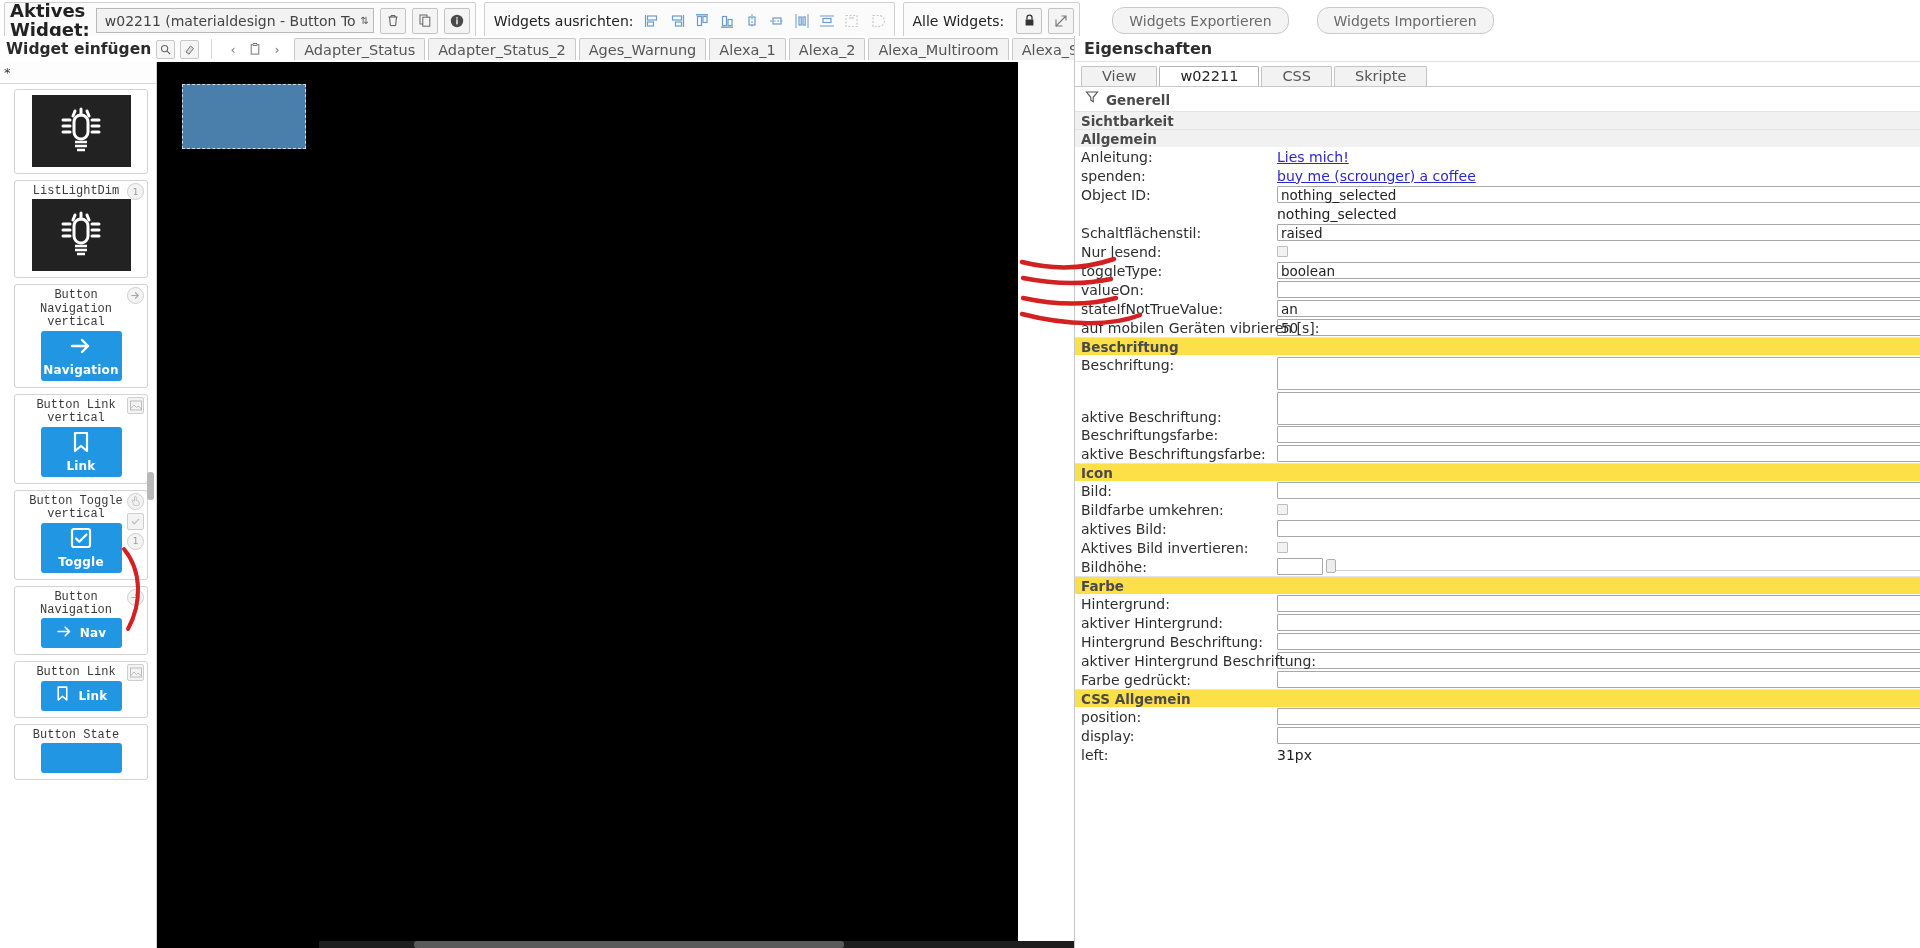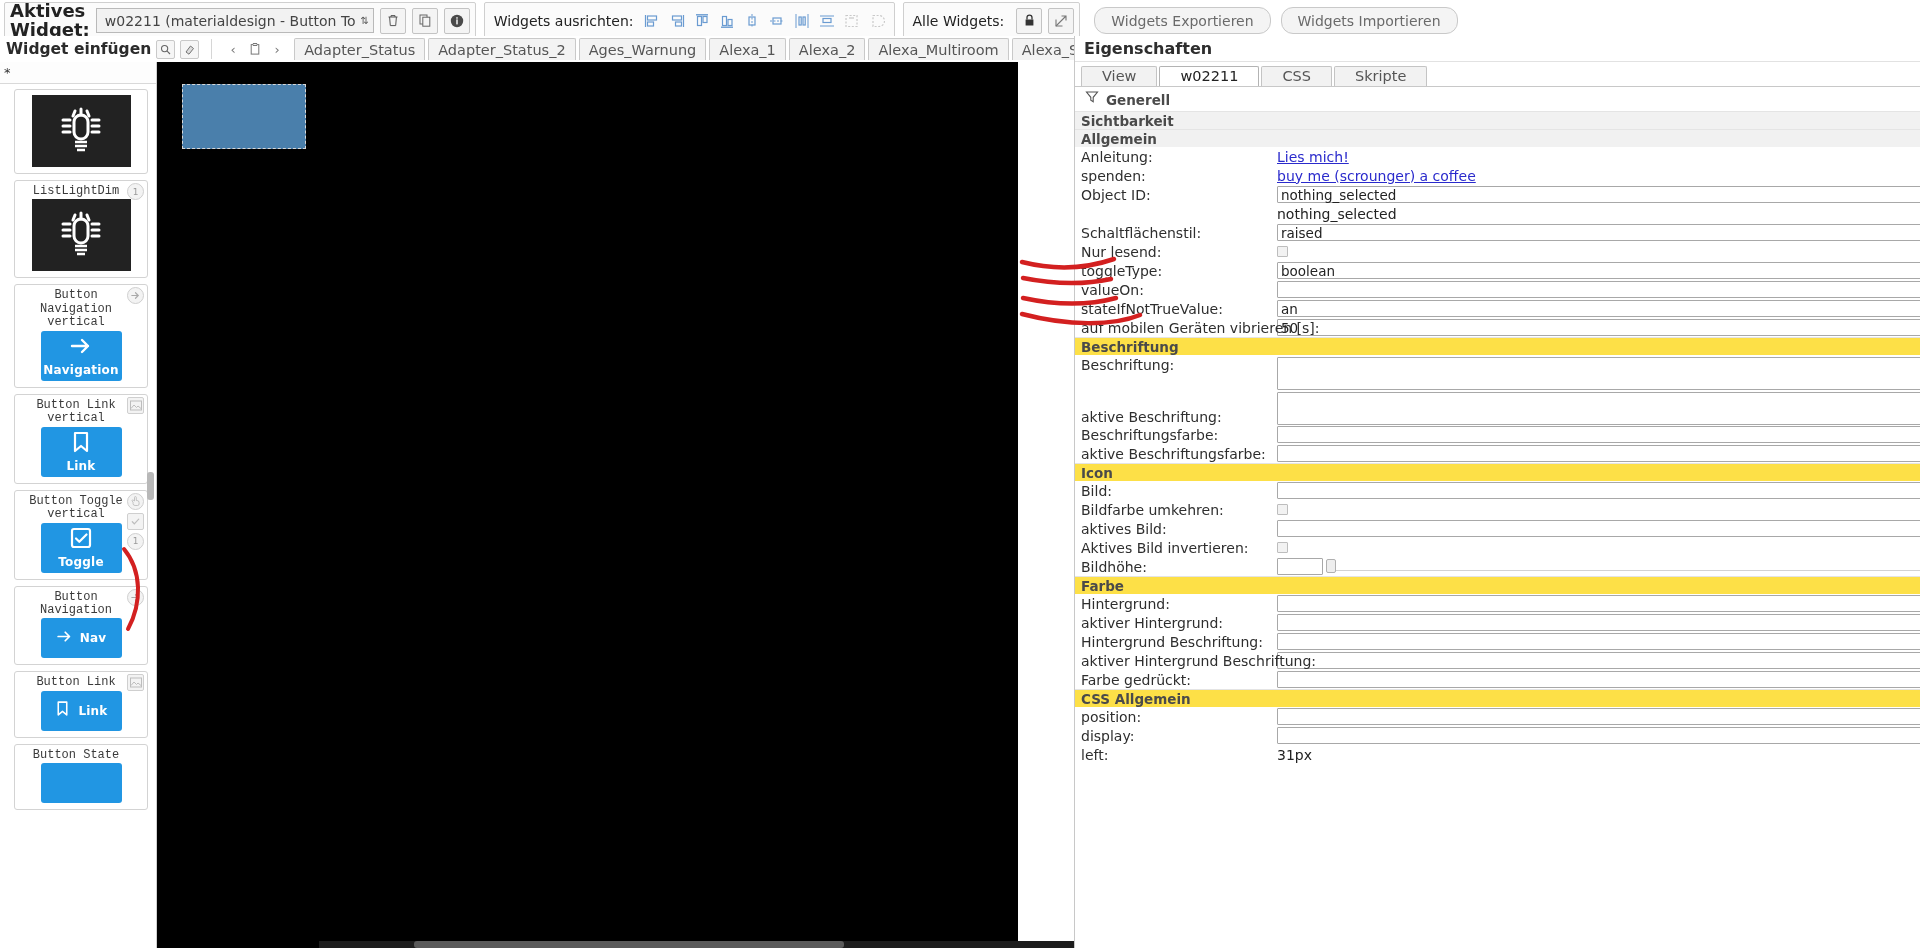--- a/index.html
+++ b/index.html
@@ -38,21 +38,21 @@
     display: flex; align-items: center; justify-content: center;
     margin-left: 6px; border-radius: 2px; color: #555; font-size: 14px;
   }
   .sq-btn.dark { color: #3b3b3b; }
   .align-label { font-size: 14px; color: #222; margin: 0 6px 0 4px; white-space: nowrap;}
   .align-icons { display: flex; align-items: center; gap: 9px; padding: 0 4px; }
   .align-icons svg { display: block; }
   .tb-wide-btn {
     height: 27px; border: 1px solid #c9c9c9; background: #f4f4f4;
     display: flex; align-items: center; justify-content: center;
-    padding: 0 16px; font-size: 14px; color: #6a6a6a; margin-left: 10px;
+    padding: 0 16px; font-size: 14px; color: #6a6a6a; margin-left: 28px;
     border-radius: 12px;
   }
   .divider-v { width: 1px; height: 34px; background: #d6d6d6; margin: 0 6px; }
 
   
   .secondbar {
     position: absolute; left: 0; top: 36px; width: 1920px; height: 26px;
     display: flex; align-items: center; background: #ffffff;
   }
   .insert-title { font-size: 15.5px; font-weight: bold; color: #2b2b2b; margin-left: 6px; }
@@ -97,21 +97,21 @@
   .wprev { display: flex; align-items: center; justify-content: center; }
   .light-thumb {
     width: 99px; height: 72px; background: #222; display: flex;
     align-items: center; justify-content: center;
   }
   .btn-thumb {
     width: 81px; height: 50px; background: #2196e3; border-radius: 3px;
     display: flex; flex-direction: column; align-items: center; justify-content: center;
     color: #fff; gap: 1px;
   }
-  .btn-thumb.small { width: 81px; height: 40px; flex-direction: row; gap: 7px; }
+  .btn-thumb.small { width: 81px; height: 30px; flex-direction: row; gap: 7px; }
   .btn-thumb .blabel { font-size: 12px; font-weight: bold; letter-spacing: .2px; }
   .badge {
     position: absolute; right: 3px; width: 17px; height: 17px; border: 1px solid #cfcfcf;
     border-radius: 50%; background: #f3f3f3; color: #9a9a9a; font-size: 9px;
     display: flex; align-items: center; justify-content: center;
   }
   .badge.sq { border-radius: 2px; }
   .lscroll {
     position: absolute; left: 147px; top: 410px; width: 7px; height: 28px;
     background: #b8b8b8; border-radius: 3px;

